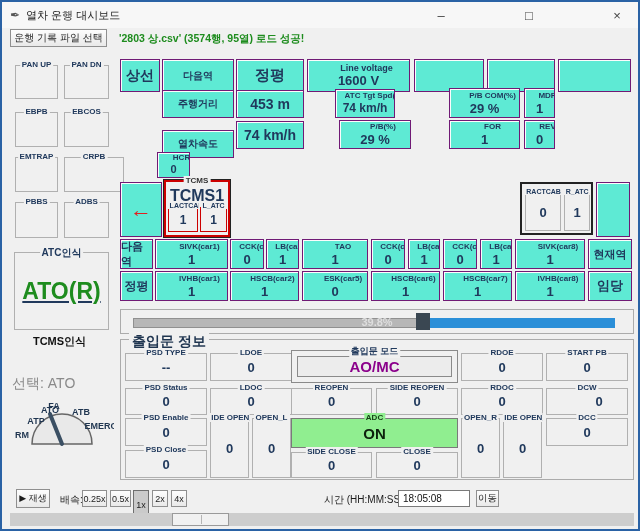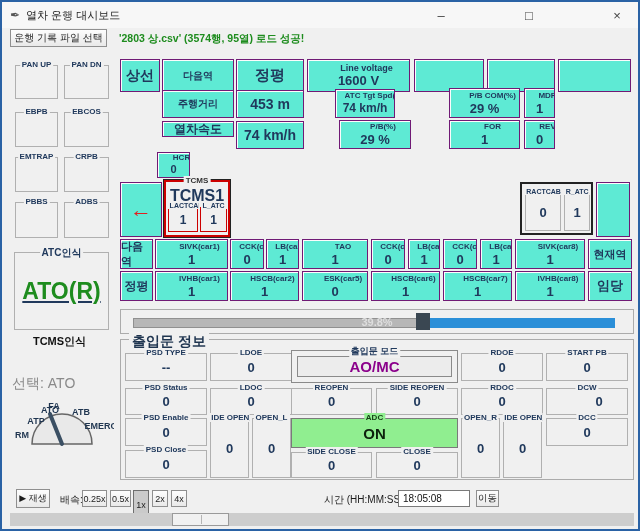--- a/index.html
+++ b/index.html
@@ -53,21 +53,21 @@
     </div>
   <div class="sb-group" style="left:13px;top:110px;width:43px;height:35px;">
       <span class="gt">EBPB</span>
     </div>
   <div class="sb-group" style="left:62px;top:110px;width:45px;height:35px;">
       <span class="gt">EBCOS</span>
     </div>
   <div class="sb-group" style="left:13px;top:155px;width:43px;height:35px;">
       <span class="gt">EMTRAP</span>
     </div>
-  <div class="sb-group" style="left:62px;top:155px;width:45px;height:35px;">
+  <div class="sb-group" style="left:62px;top:155px;width:60px;height:35px;">
       <span class="gt">CRPB</span>
     </div>
   <div class="sb-group" style="left:13px;top:200px;width:43px;height:36px;">
       <span class="gt">PBBS</span>
     </div>
   <div class="sb-group" style="left:62px;top:200px;width:45px;height:36px;">
       <span class="gt">ADBS</span>
     </div>
 
   <div class="sb-group" style="left:12px;top:250px;width:95px;height:78px;">
@@ -110,21 +110,21 @@
   </div>
   <div class="b col" style="left:447px;top:86px;width:71px;height:30px;">
     <span class="lbl">P/B COM(%)</span>
     <span class="val">29 %</span>
   </div>
   <div class="b col" style="left:522px;top:86px;width:31px;height:30px;">
     <span class="lbl">MDR</span>
     <span class="val">1</span>
   </div>
 
-  <div class="b" style="left:160px;top:119px;width:72px;height:16px;font-size:12px;">열차속도</div>
+  <div class="b" style="left:160px;top:128px;width:72px;height:28px;font-size:10px;">열차속도</div>
   <div class="b" style="left:234px;top:119px;width:68px;height:28px;font-size:14px;">74 km/h</div>
   <div class="b col" style="left:337px;top:118px;width:72px;height:29px;">
     <span class="lbl">P/B(%)</span>
     <span class="val">29 %</span>
   </div>
   <div class="b col" style="left:447px;top:118px;width:71px;height:29px;">
     <span class="lbl">FOR</span>
     <span class="val">1</span>
   </div>
   <div class="b col" style="left:522px;top:118px;width:31px;height:29px;">

